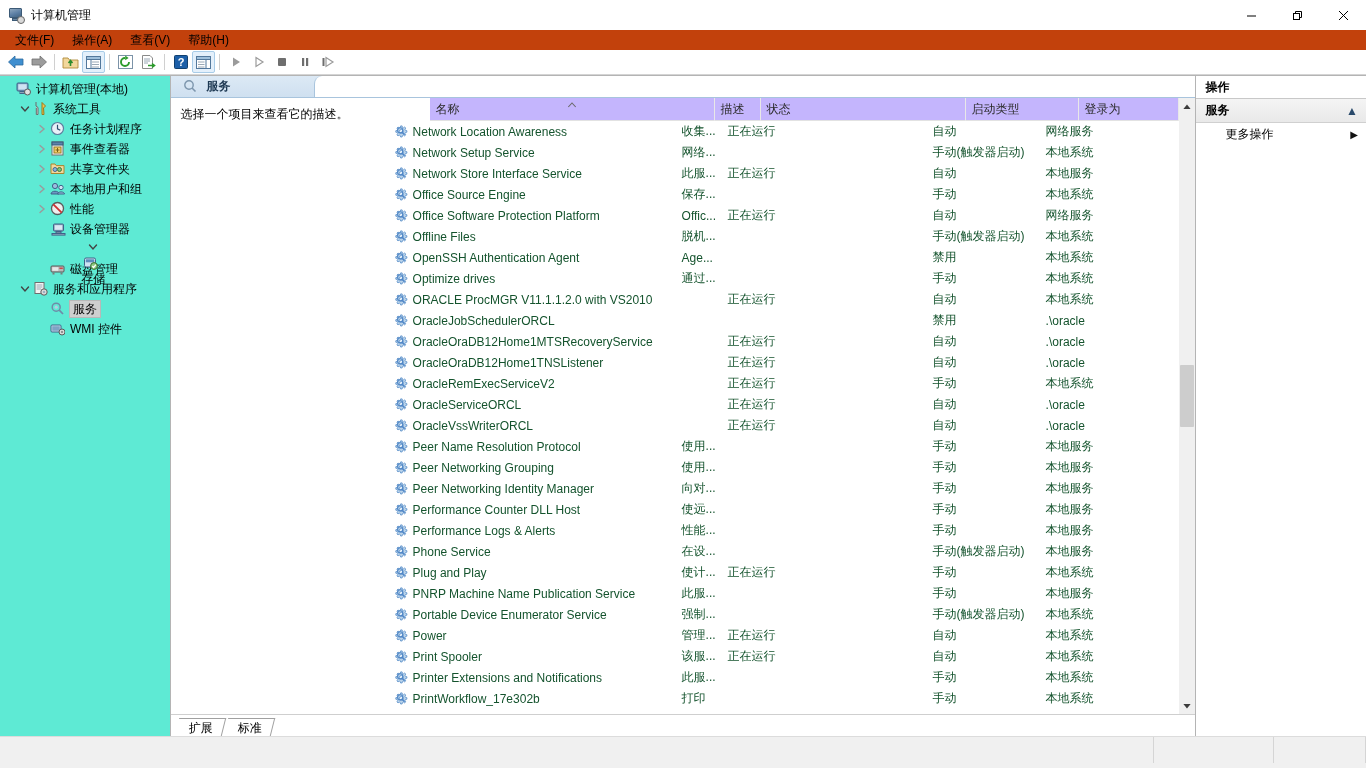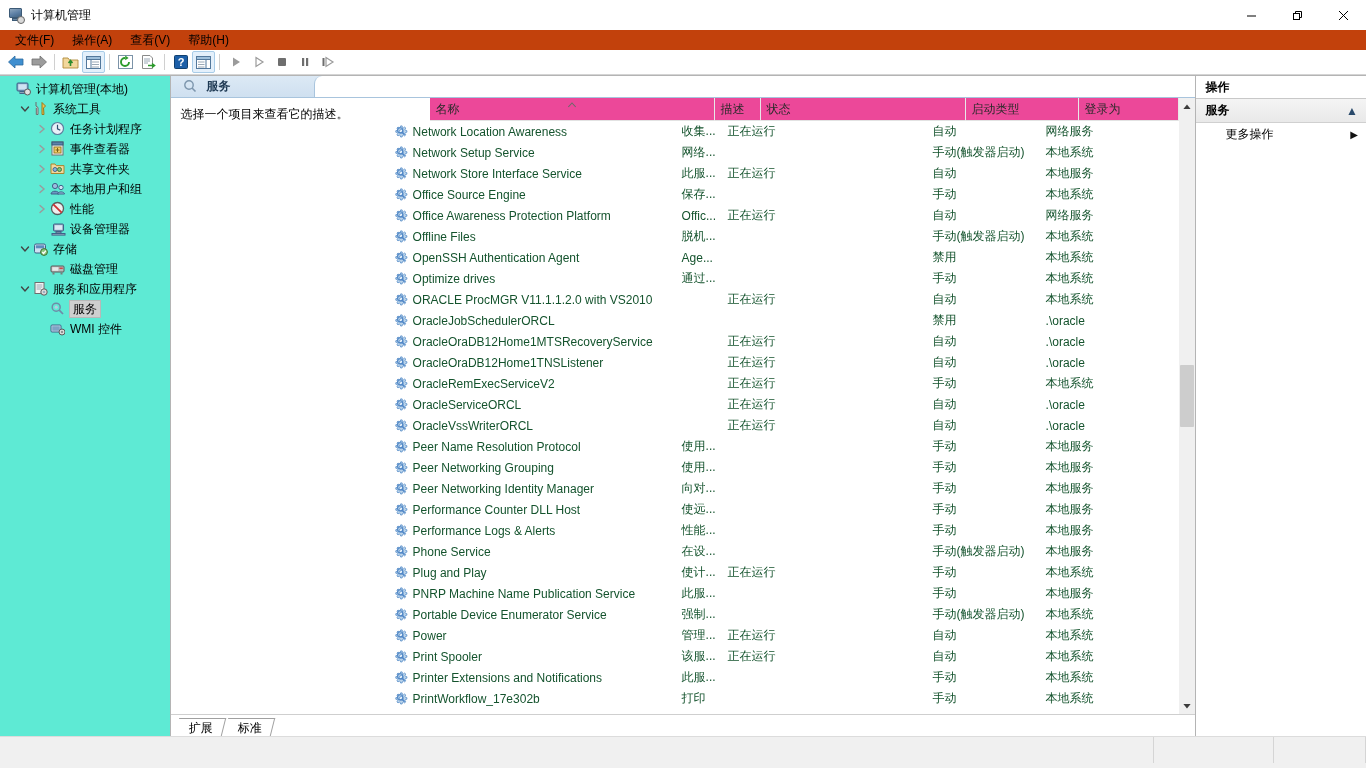--- a/index.html
+++ b/index.html
@@ -117,21 +117,21 @@
     border-top-left-radius: 8px;
   }
   .list-area { flex: 1; display: flex; min-height: 0; }
   .desc-pane {
     width: 220px; background: #fff; padding: 8px 8px 0 10px;
     font-size: 12px; color: #000;
   }
   .grid-wrap { flex: 1; display: flex; flex-direction: column; min-width: 0; position: relative; }
 
   .grid-header {
-    display: flex; height: 23px; background: #ec4899;
+    display: flex; height: 23px; background: #c4b5fd;
     border-bottom: 1px solid #e2e2e2;
     font-size: 12px; color: #2b2b2b; position: relative; margin-left: 39px;
   }
   .gh-cell {
     display: flex; align-items: center; padding-left: 6px;
     border-right: 1px solid #e8e8e8; position: relative; flex: none;
     height: 23px; overflow: hidden; white-space: nowrap;
   }
   .gh-cell .sortmark {
     position: absolute; left: 50%; top: 2px; transform: translateX(-50%);
@@ -432,21 +432,21 @@
         <div class="tree-row" style="padding-left: 34px; text-align: center;">
           <span class="tw"></span>
           <span class="ticon"><svg width="15" height="15" viewBox="0 0 15 15">
               <rect x="2.5" y="3" width="10" height="7" rx="1" fill="#8fa8bf" stroke="#3f6388"></rect>
               <rect x="3.8" y="4.2" width="7.4" height="4.6" fill="#dbe8f3"></rect>
               <rect x="5" y="10.5" width="5" height="2.2" fill="#6d87a0" stroke="#3f6388"></rect>
               <rect x="1" y="12.5" width="13" height="1.6" fill="#9fb3c6" stroke="#3f6388"></rect>
             </svg></span>
           <span class="tr-label">设备管理器</span>
         </div>
-        <div class="tree-row" style="padding-left: 17px;">
+        <div class="tree-row" style="padding-left: 17px; flex-direction: column;">
           <span class="tw">
             <svg width="10" height="10" viewBox="0 0 10 10">
               <path d="M1.5 3 L5 7 L8.5 3" fill="none" stroke="#444" stroke-width="1.4" stroke-linecap="round"></path>
             </svg>
           </span>
           <span class="ticon"><svg width="15" height="15" viewBox="0 0 15 15">
               <rect x="1.5" y="3" width="11" height="9" rx="1.5" fill="#cfe2f2" stroke="#3f6388"></rect>
               <rect x="2.8" y="4.3" width="8.4" height="3" fill="#5e8cbd"></rect>
               <circle cx="11" cy="11" r="3.4" fill="#8ec87f" stroke="#3a7030"></circle>
               <path d="M9.3 11 L10.6 12.4 L12.9 9.7" fill="none" stroke="#fff" stroke-width="1.3"></path>
@@ -643,21 +643,21 @@
             <div class="row">
               <div class="cell name" style="width: 285px;">
                 <span class="svc-ico">
                   <svg width="13" height="13" viewBox="0 0 13 13">
                     <path d="M5.6 0.9 L7.1 0.9 L7.4 2.3 L8.5 2.8 L9.7 2.0 L10.8 3.1 L10.0 4.3 L10.5 5.4 L11.9 5.7 L11.9 7.2 L10.5 7.5 L10.0 8.6 L10.8 9.8 L9.7 10.9 L8.5 10.1 L7.4 10.6 L7.1 12.0 L5.6 12.0 L5.3 10.6 L4.2 10.1 L3.0 10.9 L1.9 9.8 L2.7 8.6 L2.2 7.5 L0.8 7.2 L0.8 5.7 L2.2 5.4 L2.7 4.3 L1.9 3.1 L3.0 2.0 L4.2 2.8 L5.3 2.3 Z" fill="#b9d3ea" stroke="#5b8fc9" stroke-width="0.8" stroke-linejoin="round"></path>
                     <circle cx="6.35" cy="6.45" r="2.0" fill="#eef6fc" stroke="#5b8fc9" stroke-width="0.8"></circle>
                     <circle cx="5.2" cy="5.3" r="2.6" fill="none" stroke="#4f86c6" stroke-width="1.1"></circle>
                     <line x1="7.1" y1="7.2" x2="9.6" y2="9.8" stroke="#4f86c6" stroke-width="1.4"></line>
                   </svg>
                 </span>
-                <span>Office Awareness Protection Platform</span>
+                <span>Office Software Protection Platform</span>
               </div>
               <div class="cell" style="width: 46px;">
                 <span>Offic...</span>
               </div>
               <div class="cell" style="width: 205px;">
                 <span>正在运行</span>
               </div>
               <div class="cell" style="width: 113px;">
                 <span>自动</span>
               </div>

